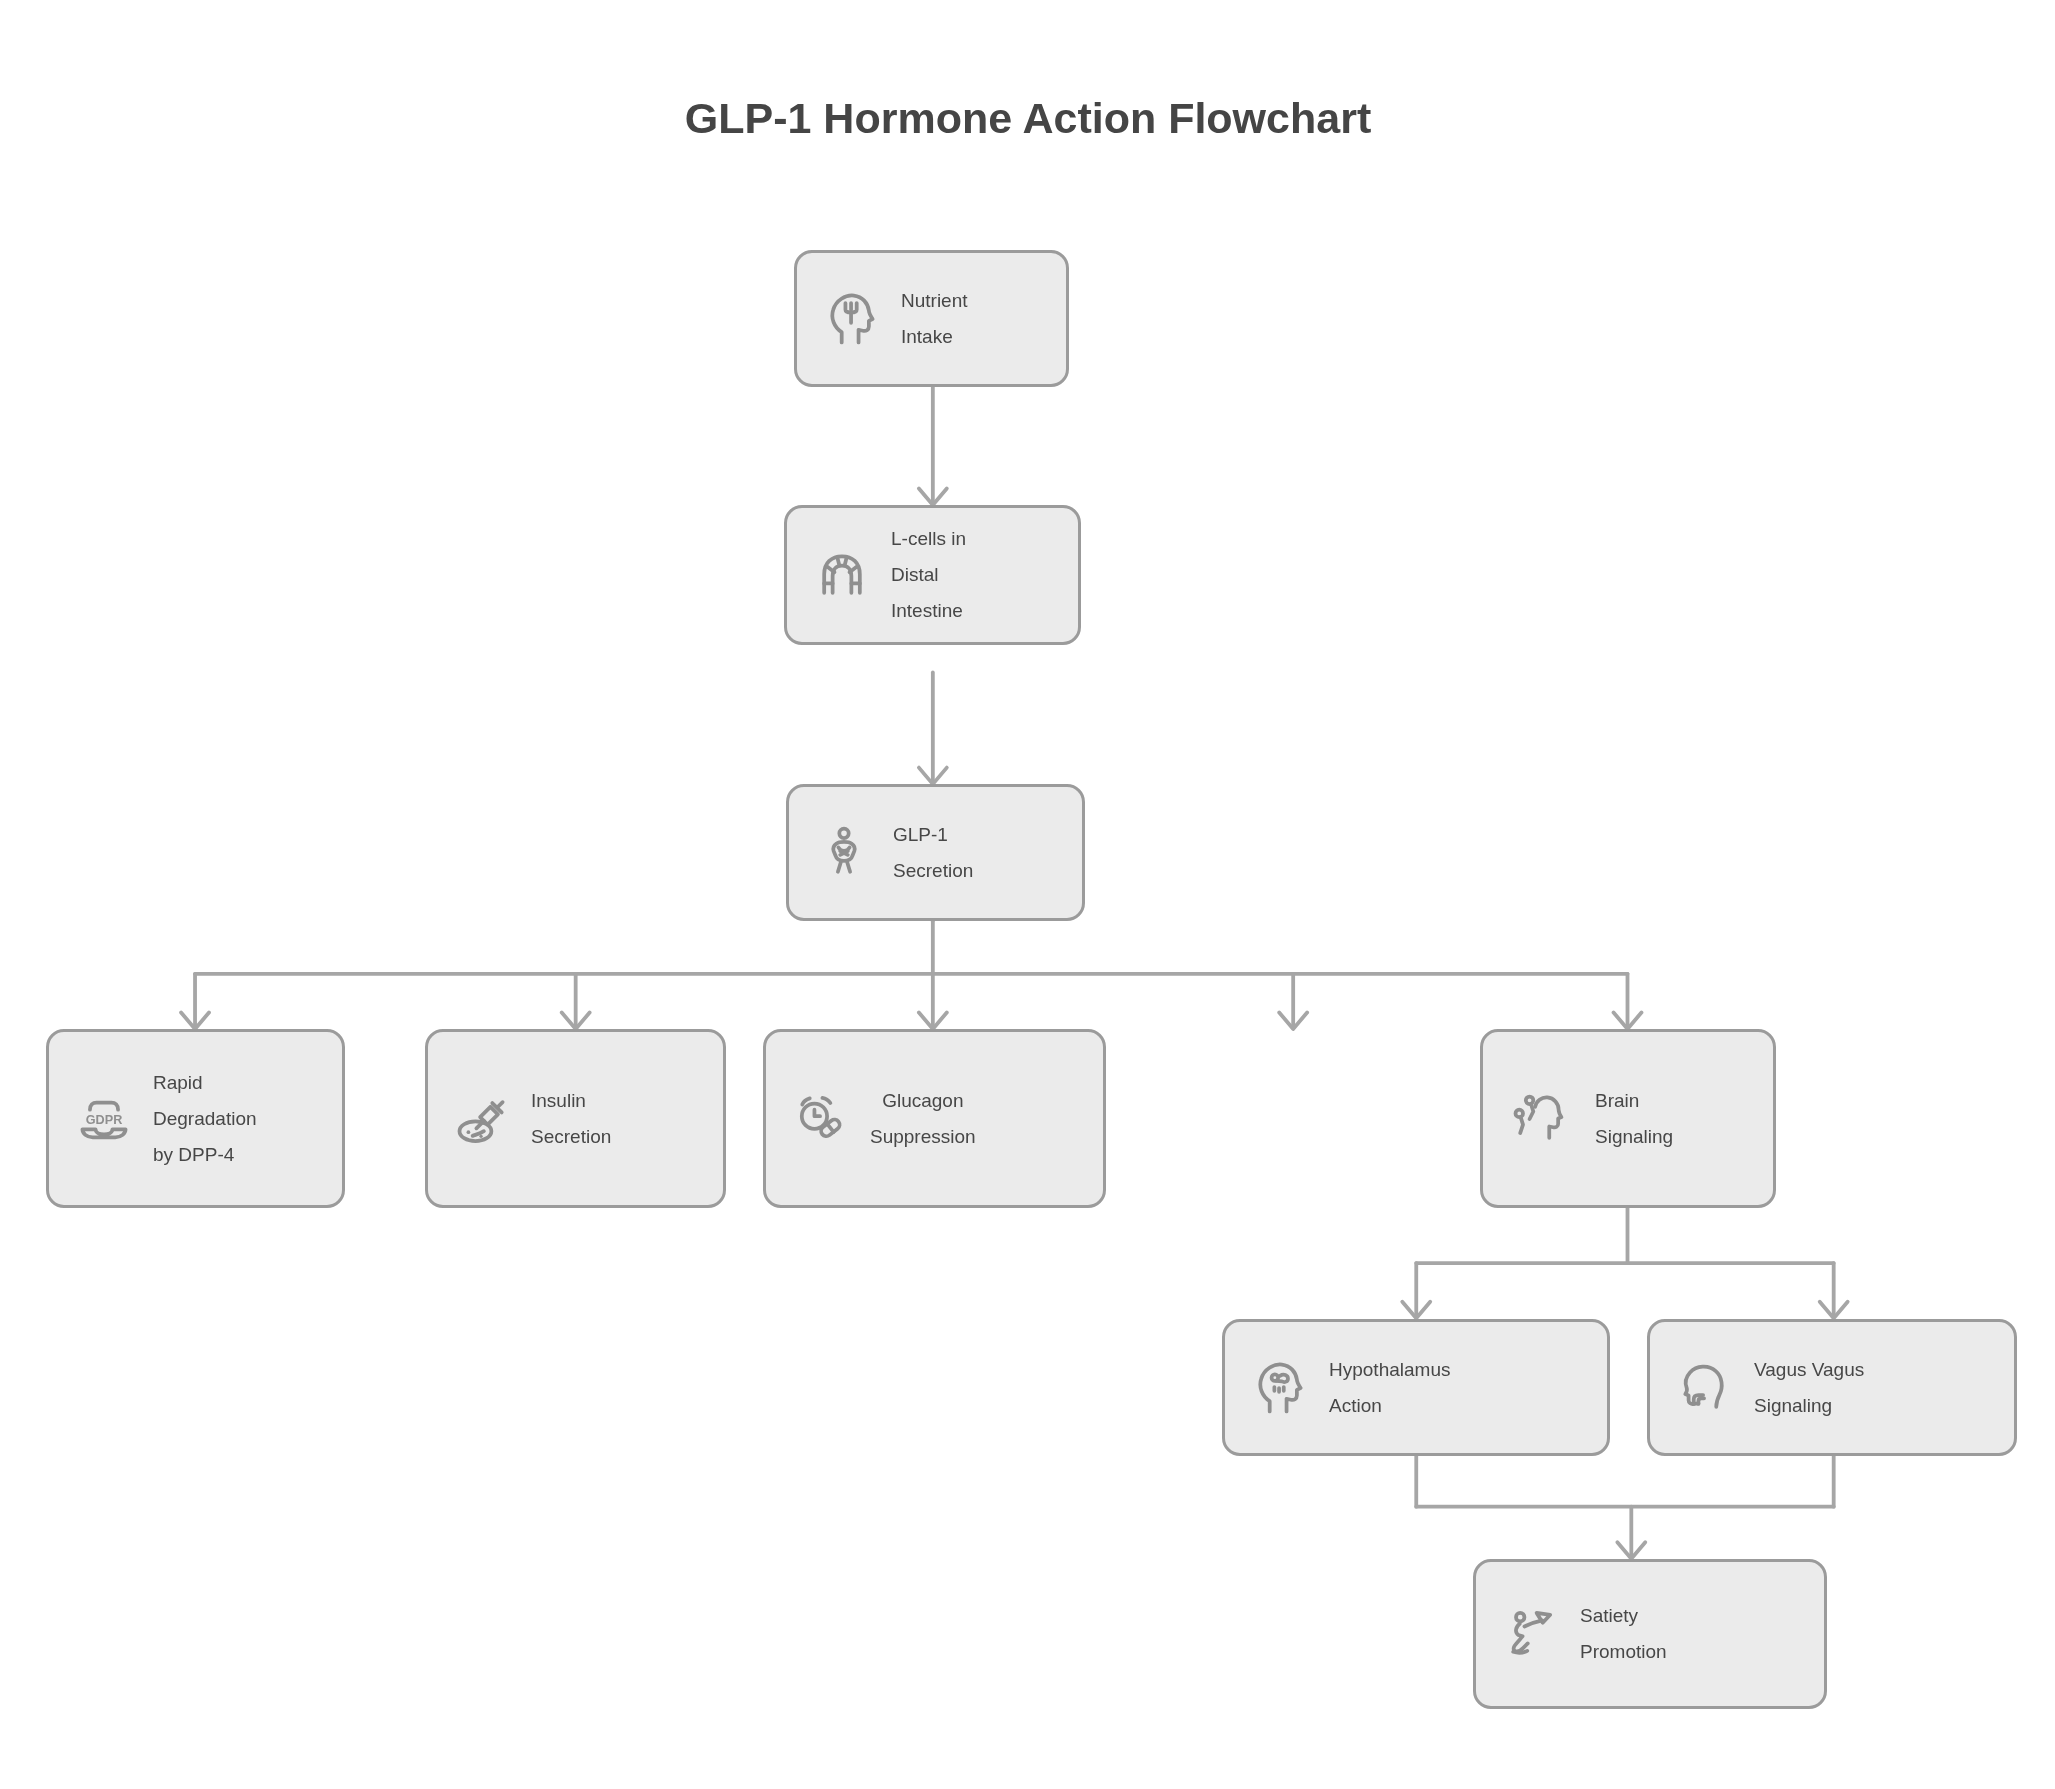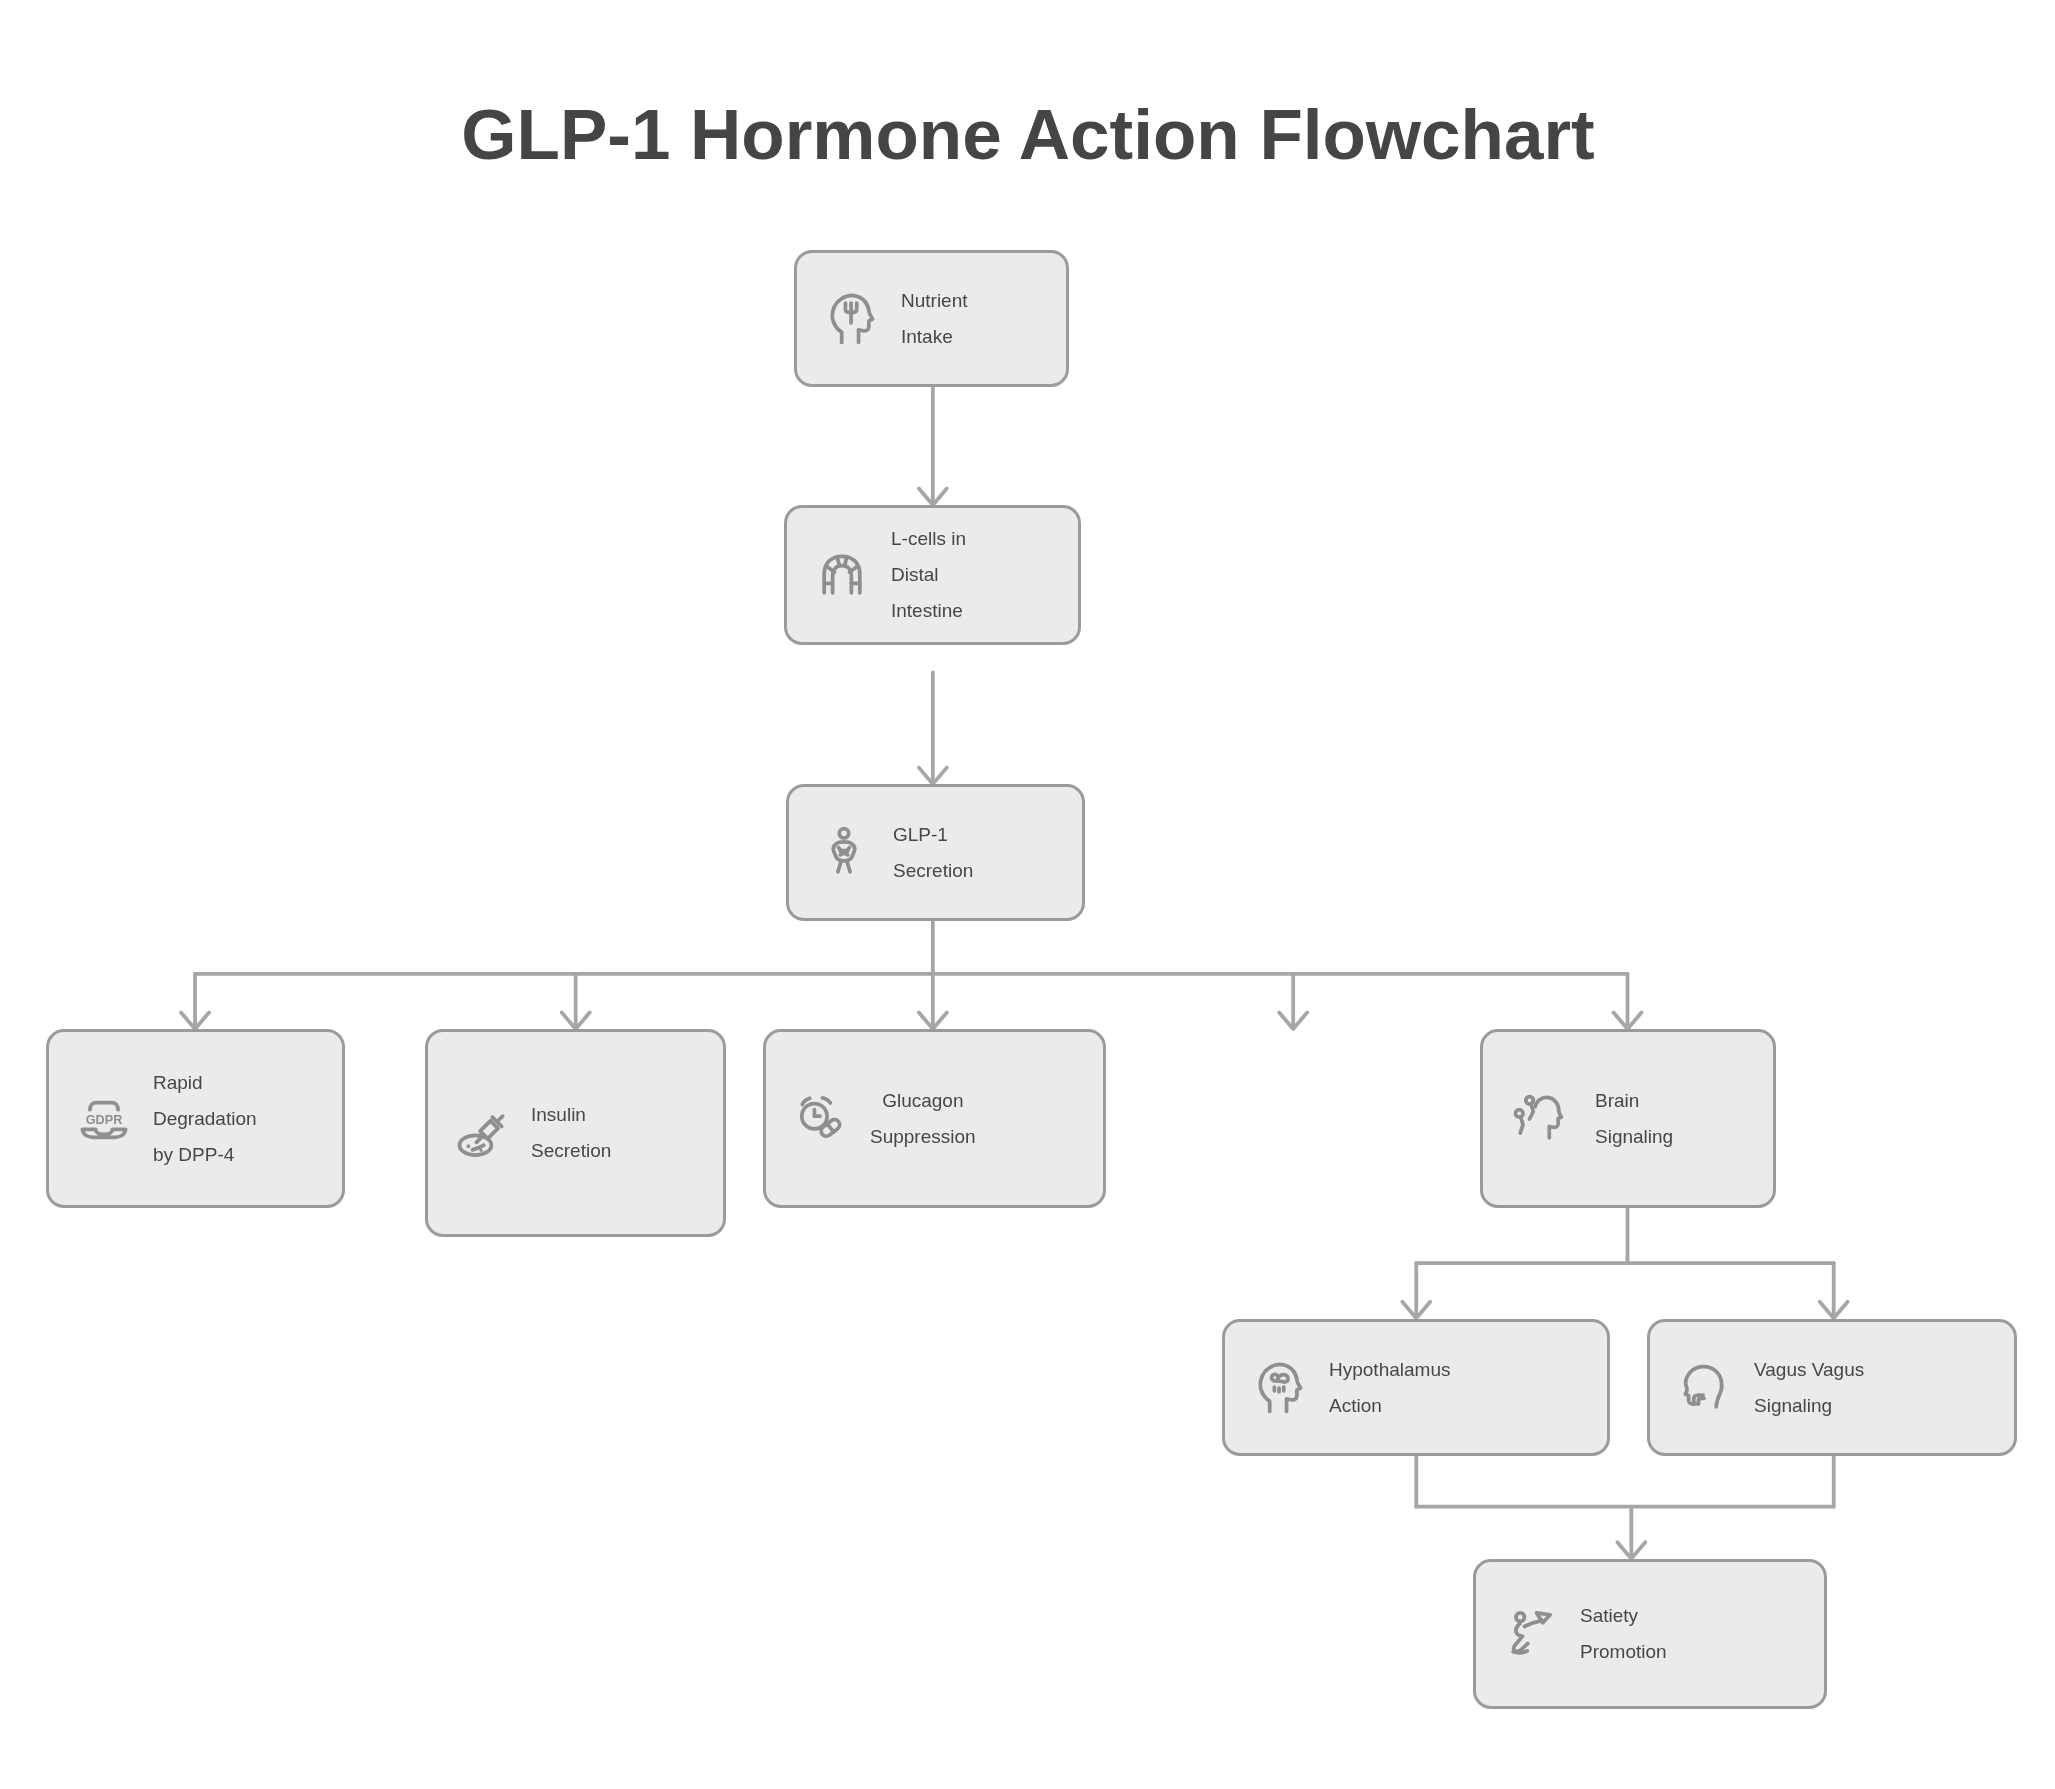--- a/index.html
+++ b/index.html
@@ -10,21 +10,21 @@
     --text:#474747;
     --icon:#8f8f8f;
     --title-text:#454545;
   }
   html,body{margin:0;padding:0;}
   body{font-family:"Liberation Sans",sans-serif;background:var(--background);}
   .canvas{position:relative;width:2056px;height:1789px;background:var(--background);overflow:hidden;}
 
   .diagram-title{
     position:absolute;left:0;top:94px;width:2056px;
-    text-align:center;font-size:71px;font-weight:bold;color:var(--title-text);
+    text-align:center;font-size:43px;font-weight:bold;color:var(--title-text);
     letter-spacing:0px;
   }
 
   svg.edges{position:absolute;left:0;top:0;width:2056px;height:1789px;}
   svg.edges *{fill:none;stroke:var(--edge);stroke-width:6;stroke-linecap:round;stroke-linejoin:round;}
 
   .node{
     position:absolute;box-sizing:border-box;
     background:var(--node-fill);
     border:3.8px solid var(--node-border);
@@ -37,21 +37,21 @@
   .icon *{stroke:var(--icon);stroke-width:4;fill:none;stroke-linecap:round;stroke-linejoin:round;}
   .icon .f{fill:var(--icon);stroke:none;}
   .icon .nf{fill:var(--node-fill);stroke:var(--icon);}
   .icon text{fill:var(--icon);stroke:none;font-family:"Liberation Sans",sans-serif;font-weight:bold;}
   .label{font-size:19px;line-height:36px;white-space:pre-line;}
 
   .n-nutrient{left:794px;top:250px;width:275px;height:137px;}
   .n-lcells{left:784px;top:505px;width:297px;height:140px;}
   .n-glp1{left:786px;top:784px;width:299px;height:137px;}
   .n-rapid{left:46px;top:1029px;width:299px;height:179px;}
-  .n-insulin{left:425px;top:1029px;width:301px;height:208px;padding-left:24px;}
+  .n-insulin{left:425px;top:1029px;width:301px;height:179px;padding-left:24px;}
   .n-glucagon{left:763px;top:1029px;width:343px;height:179px;text-align:center;}
   .n-gastric{left:1144px;top:1029px;width:298px;height:179px;}
   .n-brain{left:1480px;top:1029px;width:296px;height:179px;gap:8px;}
   .n-hypo{left:1222px;top:1319px;width:388px;height:137px;}
   .n-vagus{left:1647px;top:1319px;width:370px;height:137px;}
   .n-satiety{left:1473px;top:1559px;width:354px;height:150px;}
 </style>
 </head>
 <body>
 

